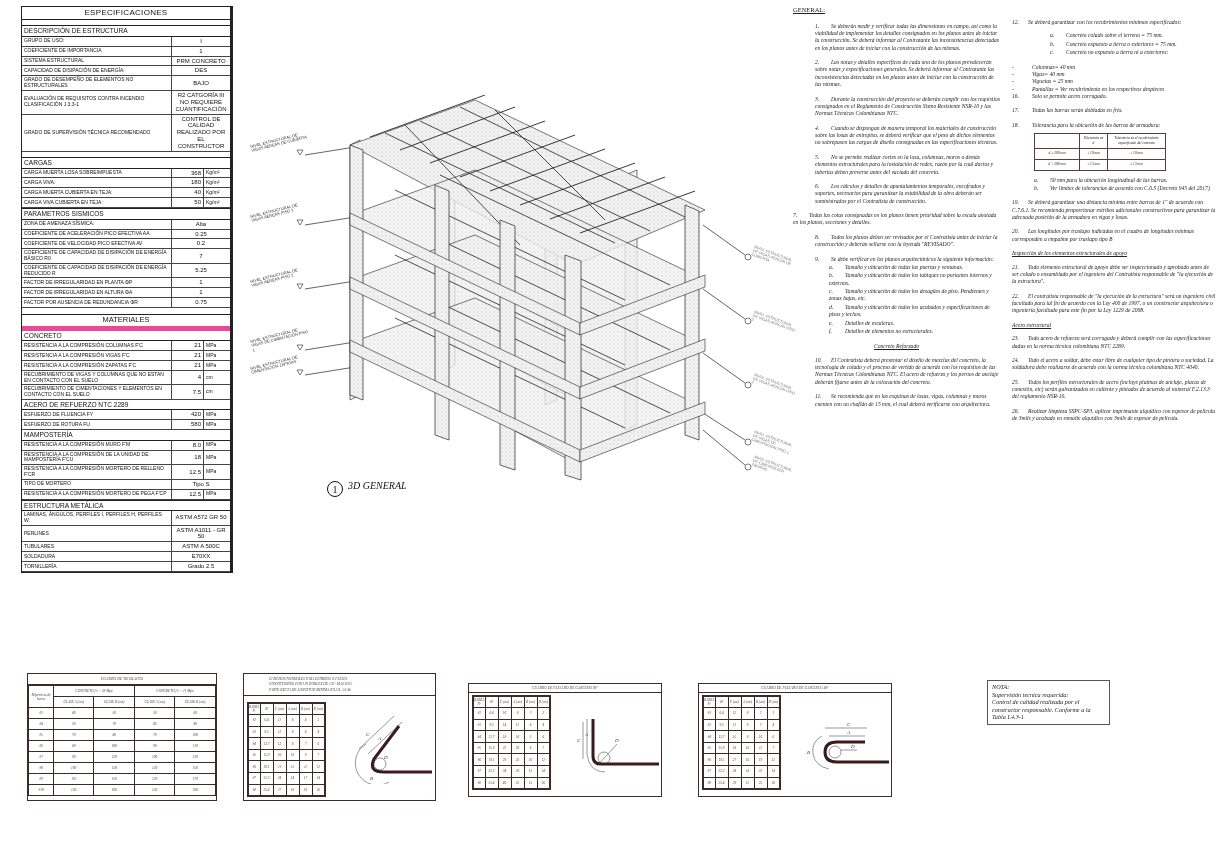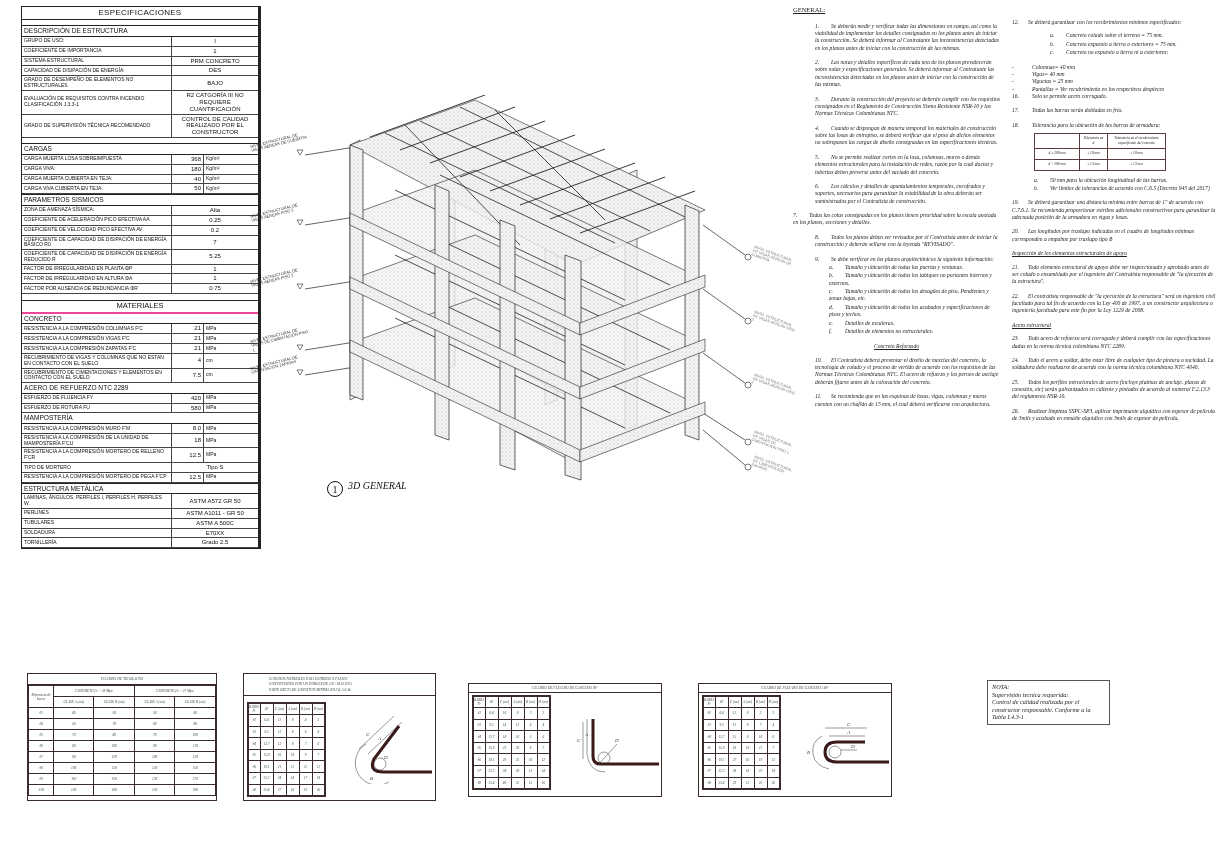--- a/index.html
+++ b/index.html
@@ -1,29 +1,29 @@
 <!DOCTYPE html>
 <html><head>
 <meta charset="utf-8">
 <style>
   * { box-sizing: border-box; margin: 0; padding: 0; }
   html, body { width: 1222px; height: 845px; background: #ffffff; overflow: hidden; }
   body { position: relative; font-family: "Liberation Sans", sans-serif; color: #111; }
 
   
-  #spec { position: absolute; left: 21px; top: 6px; width: 240px; border: 1.5px solid #222; border-right: 3px solid #222; font-size: 5.3px; line-height: 1.15; }
+  #spec { position: absolute; left: 21px; top: 6px; width: 212px; border: 1.5px solid #222; border-right: 3px solid #222; font-size: 5.3px; line-height: 1.15; }
   #spec .title { text-align: center; font-size: 8px; font-weight: normal; border-bottom: 1px solid #222; padding: 1px 0 2px; letter-spacing: .3px; }
   #spec .gap { height: 6px; border-bottom: 1px solid #222; }
   #spec .sec { font-size: 6.6px; border-bottom: 1px solid #222; padding: 1px 2px; text-transform: uppercase; }
   #spec .row { display: flex; border-bottom: 0.7px solid #444; }
   #spec .row .lbl { flex: 0 0 150px; border-right: 0.7px solid #444; padding: 1px 2px; font-variant: small-caps; text-transform: uppercase; font-size: 5px; display: flex; align-items: center; }
   #spec .row .val { flex: 1; text-align: center; padding: 1px 2px; font-size: 6px; display: flex; align-items: center; justify-content: center; }
   #spec .row .num { flex: 0 0 32px; text-align: right; border-right: 0.7px solid #444; padding: 1px 2px; font-size: 6px; display: flex; align-items: center; justify-content: flex-end; }
   #spec .row .unit { flex: 1; padding: 1px 2px; font-size: 5px; display: flex; align-items: center; }
-  #spec .mat-title { text-align: center; font-size: 7.5px; border-top: 1px solid #222; border-bottom: 2px solid #ec4899; padding: 1px 0; margin-top: 6px; }
+  #spec .mat-title { text-align: center; font-size: 7.5px; border-top: 1px solid #222; border-bottom: 5px solid #ec4899; padding: 1px 0; margin-top: 6px; }
   #spec .dbl { border-top: 1.5px double #222; }
 
   
   #drawing { position: absolute; left: 245px; top: 95px; width: 540px; height: 390px; }
   #drawing-caption { position: absolute; left: 327px; top: 481px; display: flex; align-items: center; gap: 5px; }
   #drawing-caption .circ { width: 16px; height: 16px; border: 1.2px solid #111; border-radius: 50%; font-family: "Liberation Serif", serif; font-size: 10px; display: flex; align-items: center; justify-content: center; }
   #drawing-caption .cap { font-family: "Liberation Serif", serif; font-style: italic; font-size: 10px; margin-top: -8px; }
   .lvl-left { position: absolute; font-size: 4px; line-height: 1.1; color: #333; transform: rotate(-14deg); transform-origin: left top; width: 60px; }
   .lvl-right { position: absolute; font-size: 3.8px; line-height: 1.1; color: #777; transform: rotate(20deg); transform-origin: left top; width: 45px; }
 

